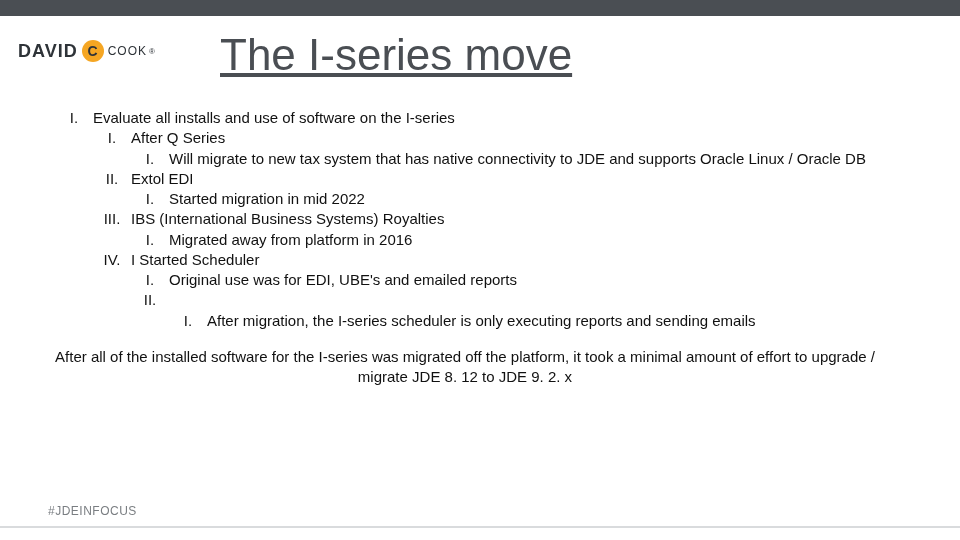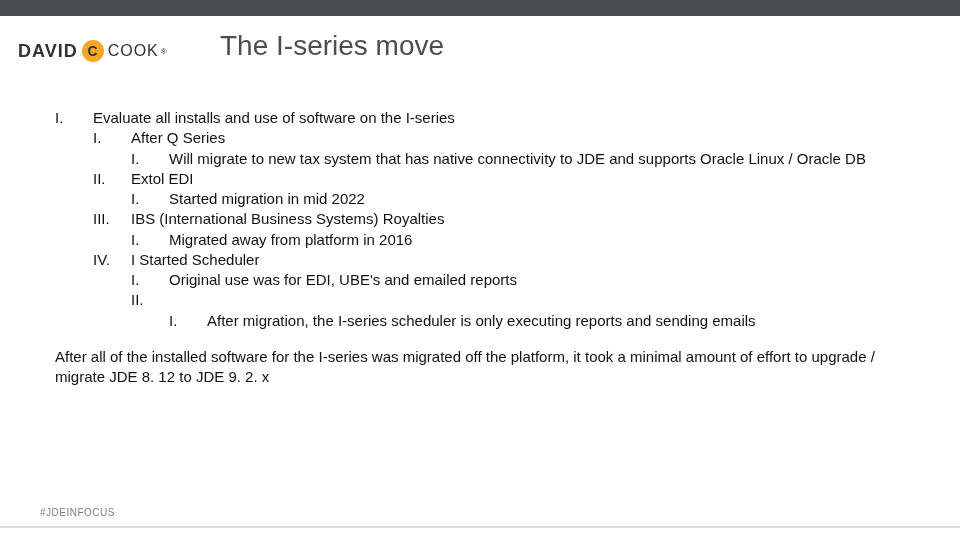--- a/index.html
+++ b/index.html
@@ -1,31 +1,31 @@
 <!DOCTYPE html>
 <html><head>
 <meta charset="utf-8">
 <style>
-  * { box-sizing: border-box; margin: 0; padding: 0; }
+  * { box-sizing: border-box; margin: 0; padding: 0; text-align: center; }
   html, body { width: 960px; height: 540px; font-family: Arial, Helvetica, sans-serif; background: #fff; overflow: hidden; }
   .topbar { width: 100%; height: 16px; background: #4a4e53; }
   .logo { position: absolute; top: 40px; left: 18px; display: flex; align-items: center; }
   .logo-david { font-weight: 700; font-size: 18px; letter-spacing: 1px; color: #2e3338; }
   .logo-c { width: 22px; height: 22px; border-radius: 50%; background: #f5a623; color: #2e3338; font-weight: 700; font-size: 14px; display: flex; align-items: center; justify-content: center; margin: 0 4px; }
-  .logo-cook { font-weight: 400; font-size: 16px; letter-spacing: 1px; color: #2e3338; }
+  .logo-cook { font-weight: 400; font-size: 12px; letter-spacing: 1px; color: #2e3338; }
   .logo-mark { font-size: 8px; color: #2e3338; margin-left: 2px; vertical-align: top; }
-  .title { position: absolute; top: 30px; left: 220px; font-size: 28px; color: #4a4e53; font-weight: 400; }
+  .title { position: absolute; top: 30px; left: 220px; font-size: 44px; color: #4a4e53; font-weight: 400; text-decoration: underline; }
   .content { position: absolute; top: 108px; left: 55px; right: 60px; font-size: 15px; color: #111; line-height: 1.35; }
   .row { display: flex; }
   .num { width: 38px; flex-shrink: 0; }
   .indent1 { padding-left: 38px; }
   .indent2 { padding-left: 76px; }
   .indent3 { padding-left: 114px; }
   .closing { margin-top: 16px; padding-left: 0; max-width: 820px; }
-  .hashtag { position: absolute; bottom: 22px; left: 40px; font-size: 10px; color: #7a7e82; letter-spacing: 0.5px; }
+  .hashtag { position: absolute; bottom: 22px; left: 48px; font-size: 12px; color: #7a7e82; letter-spacing: 0.5px; }
   .botline { position: absolute; bottom: 12px; left: 0; right: 0; height: 2px; background: #d9dbdd; }
 </style>
 </head>
 <body>
 
 <div class="topbar"></div>
 
 <div class="logo">
   <span class="logo-david">DAVID</span>
   <span class="logo-c">C</span>

